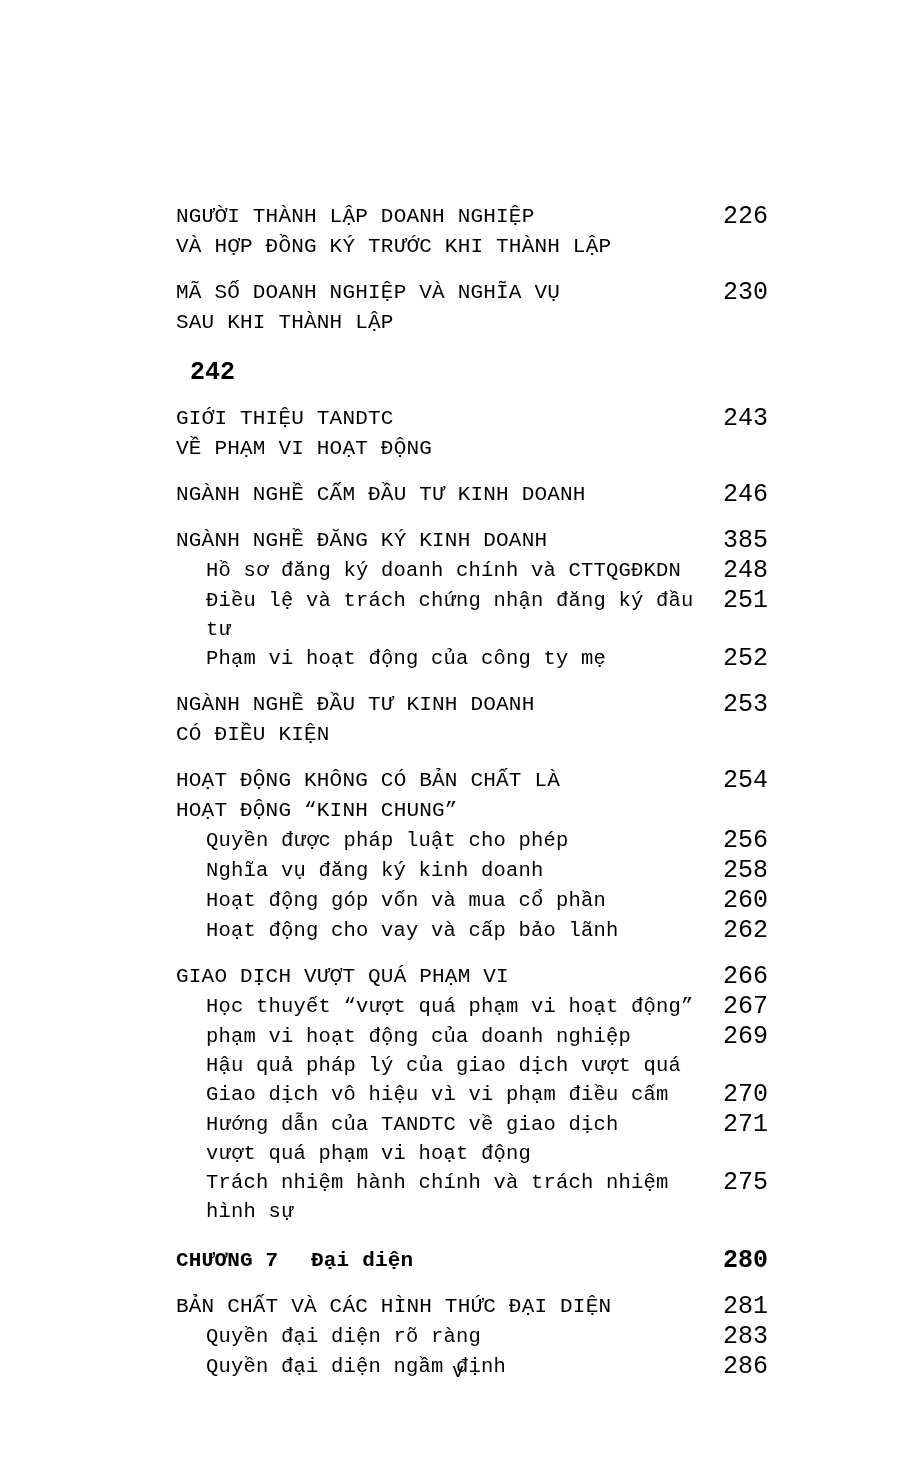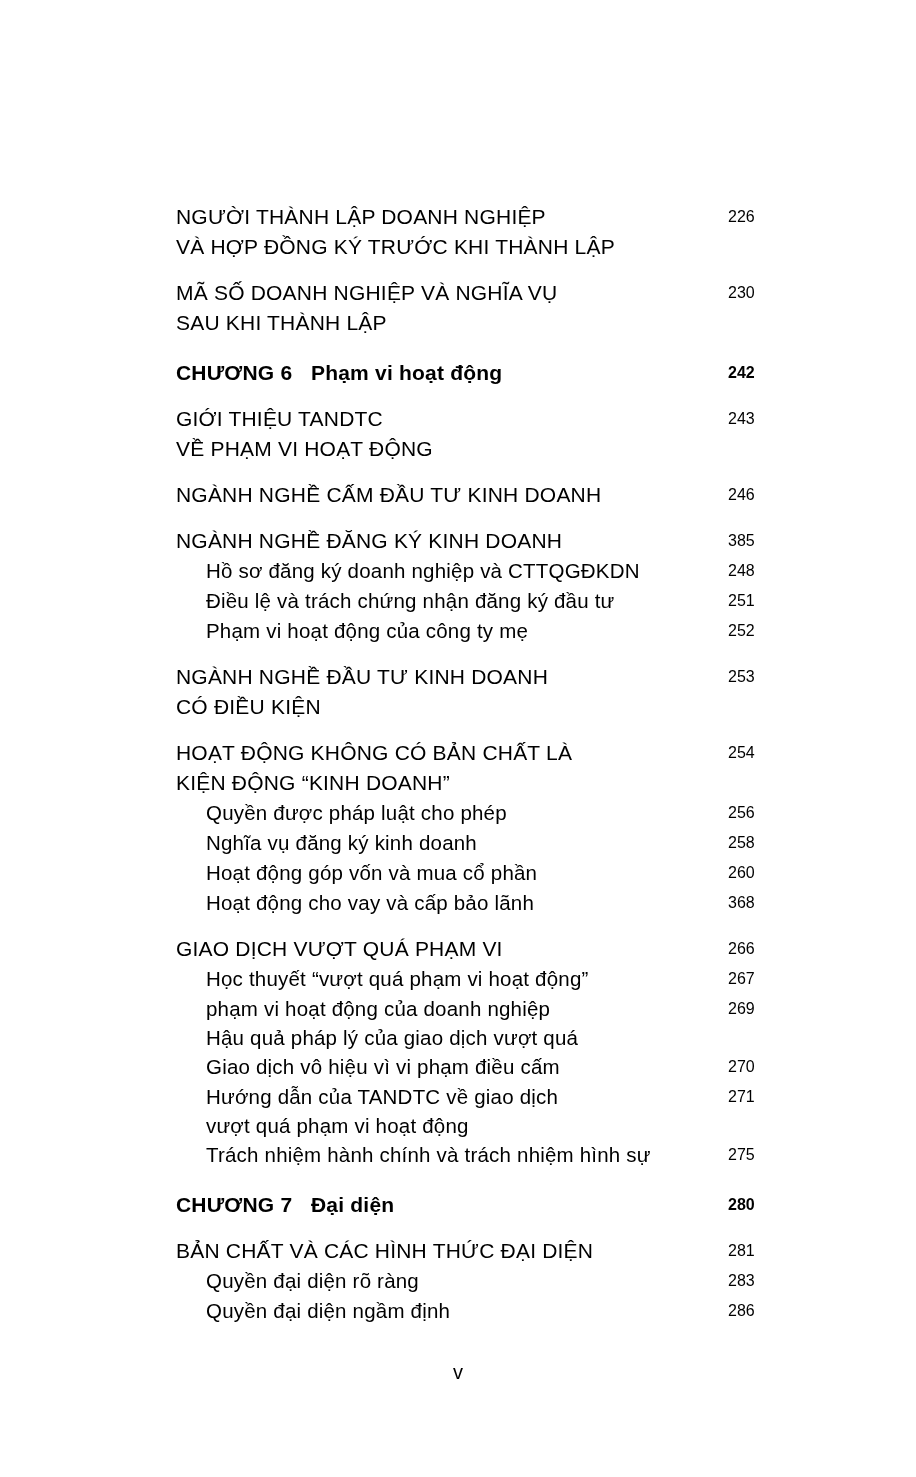--- a/index.html
+++ b/index.html
@@ -6,21 +6,21 @@
     margin: 0;
     padding: 0;
     background: #ffffff;
   }
   .page {
     position: relative;
     width: 916px;
     height: 1477px;
     background: #ffffff;
     color: #000000;
-    font-family: Liberation Sans, sans-serif;
+    font-family: Liberation Mono, monospace;
     overflow: hidden;
   }
   .toc {
     position: absolute;
     left: 176px;
     top: 186px;
     width: 592px;
   }
   .entry {
     display: flex;
@@ -39,25 +39,25 @@
     font-size: 21px;
     line-height: 30px;
     letter-spacing: 0.2px;
   }
   .entry.sub .entry-text {
     padding-left: 30px;
     font-size: 20.5px;
     line-height: 29px;
   }
   .page-num {
-    font-size: 16px;
+    font-size: 25px;
     line-height: 30px;
     flex-shrink: 0;
     margin-left: 14px;
-    text-align: left;
+    text-align: center;
     min-width: 40px;
   }
   .chapter-label {
     display: inline-block;
     min-width: 135px;
   }
   .footer {
     position: absolute;
     left: 0;
     right: 0;
@@ -80,21 +80,20 @@
         <span class="page-num">226</span>
       </div>
       <div class="entry h1">
         <div class="entry-text">
           <div class="line">MÃ SỐ DOANH NGHIỆP VÀ NGHĨA VỤ</div>
           <div class="line">SAU KHI THÀNH LẬP</div>
         </div>
         <span class="page-num">230</span>
       </div>
       <div class="entry chapter">
-        <div class="entry-text"><span class="chapter-label">CHƯƠNG 6</span><span class="chapter-title">Phạm vi hoạt động</span></div>
         <span class="page-num">242</span>
       </div>
       <div class="entry h1">
         <div class="entry-text">
           <div class="line">GIỚI THIỆU TANDTC</div>
           <div class="line">VỀ PHẠM VI HOẠT ĐỘNG</div>
         </div>
         <span class="page-num">243</span>
       </div>
       <div class="entry h1">
@@ -104,21 +103,21 @@
         <span class="page-num">246</span>
       </div>
       <div class="entry h1">
         <div class="entry-text">
           <div class="line">NGÀNH NGHỀ ĐĂNG KÝ KINH DOANH</div>
         </div>
         <span class="page-num">385</span>
       </div>
       <div class="entry sub">
         <div class="entry-text">
-          <div class="line">Hồ sơ đăng ký doanh nghiệp và CTTQGĐKDN</div>
+          <div class="line">Hồ sơ đăng ký doanh chính và CTTQGĐKDN</div>
         </div>
         <span class="page-num">248</span>
       </div>
       <div class="entry sub">
         <div class="entry-text">
           <div class="line">Điều lệ và trách chứng nhận đăng ký đầu tư</div>
         </div>
         <span class="page-num">251</span>
       </div>
       <div class="entry sub">
@@ -130,21 +129,21 @@
       <div class="entry h1">
         <div class="entry-text">
           <div class="line">NGÀNH NGHỀ ĐẦU TƯ KINH DOANH</div>
           <div class="line">CÓ ĐIỀU KIỆN</div>
         </div>
         <span class="page-num">253</span>
       </div>
       <div class="entry h1">
         <div class="entry-text">
           <div class="line">HOẠT ĐỘNG KHÔNG CÓ BẢN CHẤT LÀ</div>
-          <div class="line">KIỆN ĐỘNG “KINH DOANH”</div>
+          <div class="line">HOẠT ĐỘNG “KINH CHUNG”</div>
         </div>
         <span class="page-num">254</span>
       </div>
       <div class="entry sub">
         <div class="entry-text">
           <div class="line">Quyền được pháp luật cho phép</div>
         </div>
         <span class="page-num">256</span>
       </div>
       <div class="entry sub">
@@ -156,21 +155,21 @@
       <div class="entry sub">
         <div class="entry-text">
           <div class="line">Hoạt động góp vốn và mua cổ phần</div>
         </div>
         <span class="page-num">260</span>
       </div>
       <div class="entry sub">
         <div class="entry-text">
           <div class="line">Hoạt động cho vay và cấp bảo lãnh</div>
         </div>
-        <span class="page-num">368</span>
+        <span class="page-num">262</span>
       </div>
       <div class="entry h1">
         <div class="entry-text">
           <div class="line">GIAO DỊCH VƯỢT QUÁ PHẠM VI</div>
         </div>
         <span class="page-num">266</span>
       </div>
       <div class="entry sub">
         <div class="entry-text">
           <div class="line">Học thuyết “vượt quá phạm vi hoạt động”</div>

